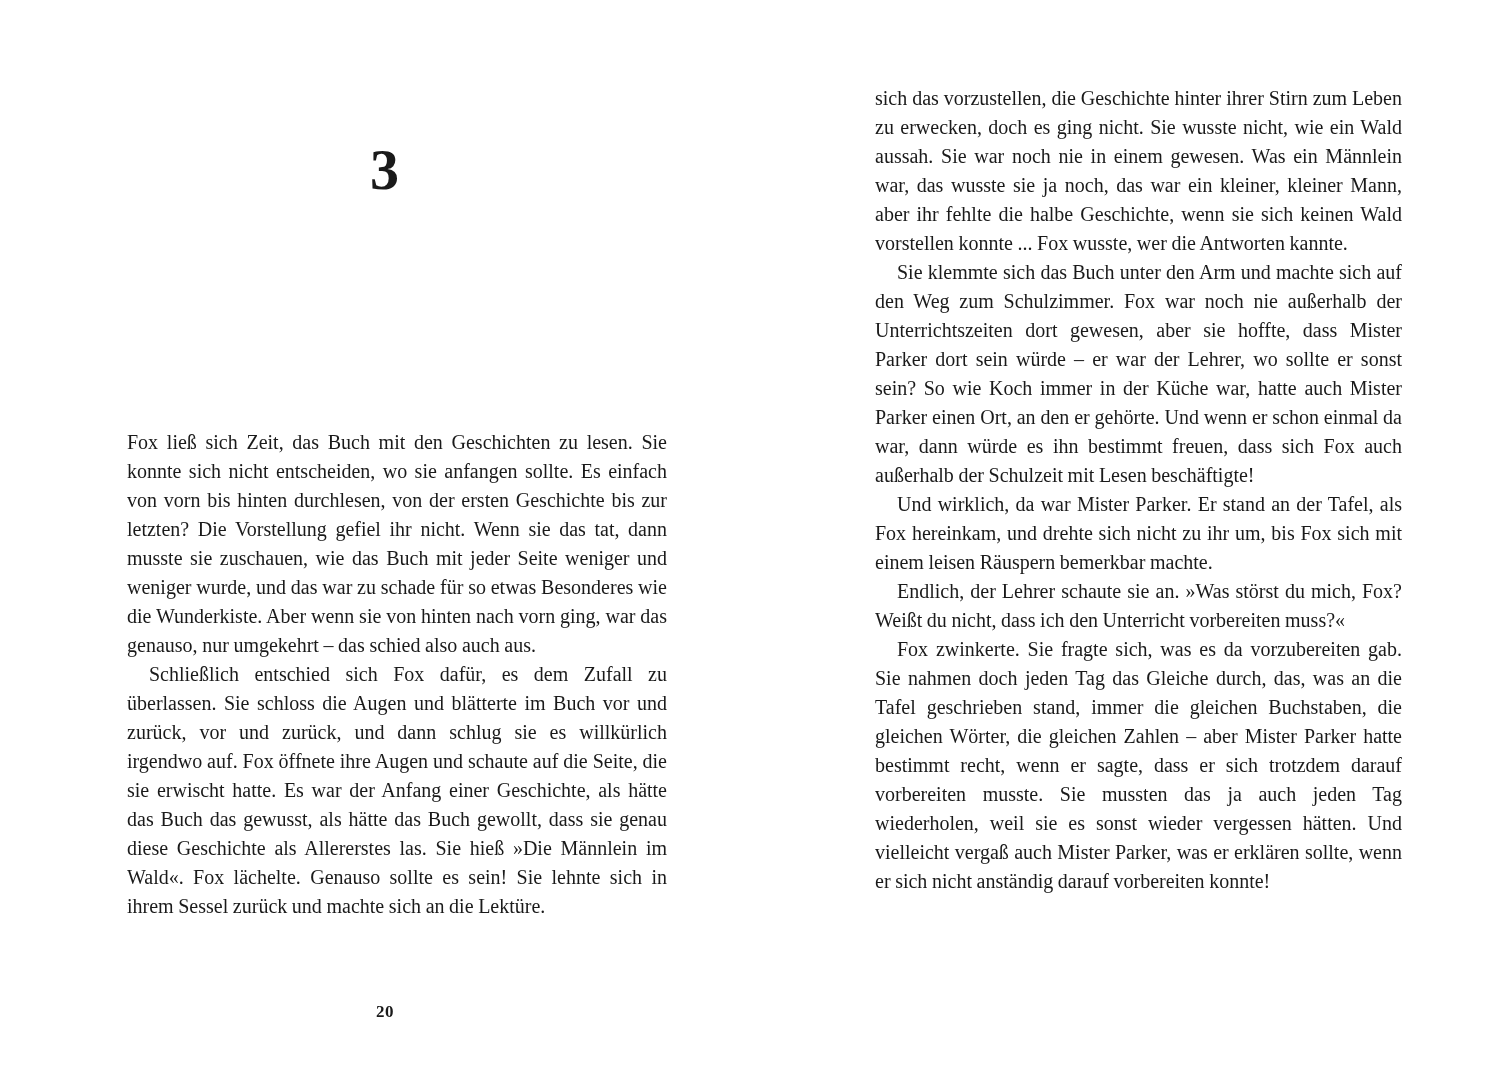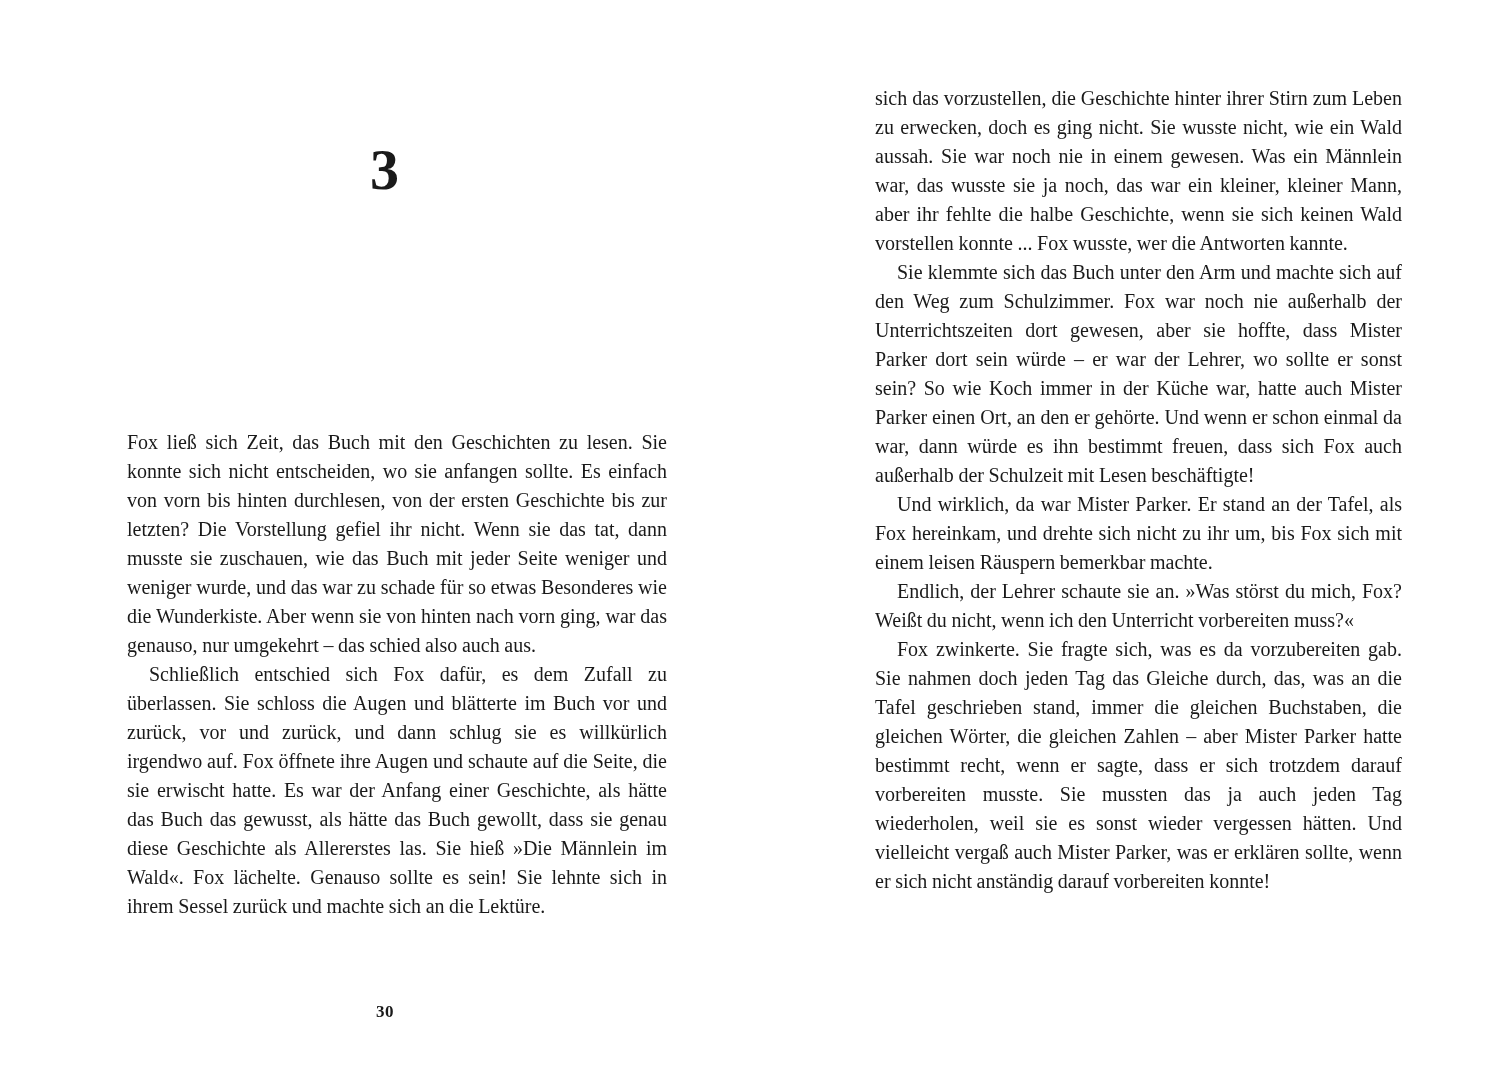--- a/index.html
+++ b/index.html
@@ -61,24 +61,24 @@
 </style>
 </head>
 <body>
 
 <div class="page page-left">
   <div class="chapter-number">3</div>
   <div class="text-block">
       <p class="" lang="de">Fox ließ sich Zeit, das Buch mit den Geschichten zu lesen. Sie konnte sich nicht entscheiden, wo sie anfangen sollte. Es einfach von vorn bis hinten durchlesen, von der ersten Geschichte bis zur letzten? Die Vorstellung gefiel ihr nicht. Wenn sie das tat, dann musste sie zuschauen, wie das Buch mit jeder Seite weniger und weniger wurde, und das war zu schade für so etwas Besonderes wie die Wunderkiste. Aber wenn sie von hinten nach vorn ging, war das genauso, nur umgekehrt – das schied also auch aus.</p>
       <p class="indent" lang="de">Schließlich entschied sich Fox dafür, es dem Zufall zu überlassen. Sie schloss die Augen und blätterte im Buch vor und zurück, vor und zurück, und dann schlug sie es willkürlich irgendwo auf. Fox öffnete ihre Augen und schaute auf die Seite, die sie erwischt hatte. Es war der Anfang einer Geschichte, als hätte das Buch das gewusst, als hätte das Buch gewollt, dass sie genau diese Geschichte als Allererstes las. Sie hieß »Die Männlein im Wald«. Fox lächelte. Genauso sollte es sein! Sie lehnte sich in ihrem Sessel zurück und machte sich an die Lektüre.</p>
     </div>
-  <div class="page-number">30</div>
+  <div class="page-number">20</div>
 </div>
 
 <div class="page page-right">
   <div class="text-block">
       <p class="" lang="de">sich das vorzustellen, die Geschichte hinter ihrer Stirn zum Leben zu erwecken, doch es ging nicht. Sie wusste nicht, wie ein Wald aussah. Sie war noch nie in einem gewesen. Was ein Männlein war, das wusste sie ja noch, das war ein kleiner, kleiner Mann, aber ihr fehlte die halbe Geschichte, wenn sie sich keinen Wald vorstellen konnte ... Fox wusste, wer die Antworten kannte.</p>
       <p class="indent" lang="de">Sie klemmte sich das Buch unter den Arm und machte sich auf den Weg zum Schulzimmer. Fox war noch nie außerhalb der Unterrichtszeiten dort gewesen, aber sie hoffte, dass Mister Parker dort sein würde – er war der Lehrer, wo sollte er sonst sein? So wie Koch immer in der Küche war, hatte auch Mister Parker einen Ort, an den er gehörte. Und wenn er schon einmal da war, dann würde es ihn bestimmt freuen, dass sich Fox auch außerhalb der Schulzeit mit Lesen beschäftigte!</p>
       <p class="indent" lang="de">Und wirklich, da war Mister Parker. Er stand an der Tafel, als Fox hereinkam, und drehte sich nicht zu ihr um, bis Fox sich mit einem leisen Räuspern bemerkbar machte.</p>
-      <p class="indent" lang="de">Endlich, der Lehrer schaute sie an. »Was störst du mich, Fox? Weißt du nicht, wenn ich den Unterricht vorbereiten muss?«</p>
+      <p class="indent" lang="de">Endlich, der Lehrer schaute sie an. »Was störst du mich, Fox? Weißt du nicht, dass ich den Unterricht vorbereiten muss?«</p>
       <p class="indent" lang="de">Fox zwinkerte. Sie fragte sich, was es da vorzubereiten gab. Sie nahmen doch jeden Tag das Gleiche durch, das, was an die Tafel geschrieben stand, immer die gleichen Buchstaben, die gleichen Wörter, die gleichen Zahlen – aber Mister Parker hatte bestimmt recht, wenn er sagte, dass er sich trotzdem darauf vorbereiten musste. Sie mussten das ja auch jeden Tag wiederholen, weil sie es sonst wieder vergessen hätten. Und vielleicht vergaß auch Mister Parker, was er erklären sollte, wenn er sich nicht anständig darauf vorbereiten konnte!</p>
     </div>
 </div>
 
 </body></html>

